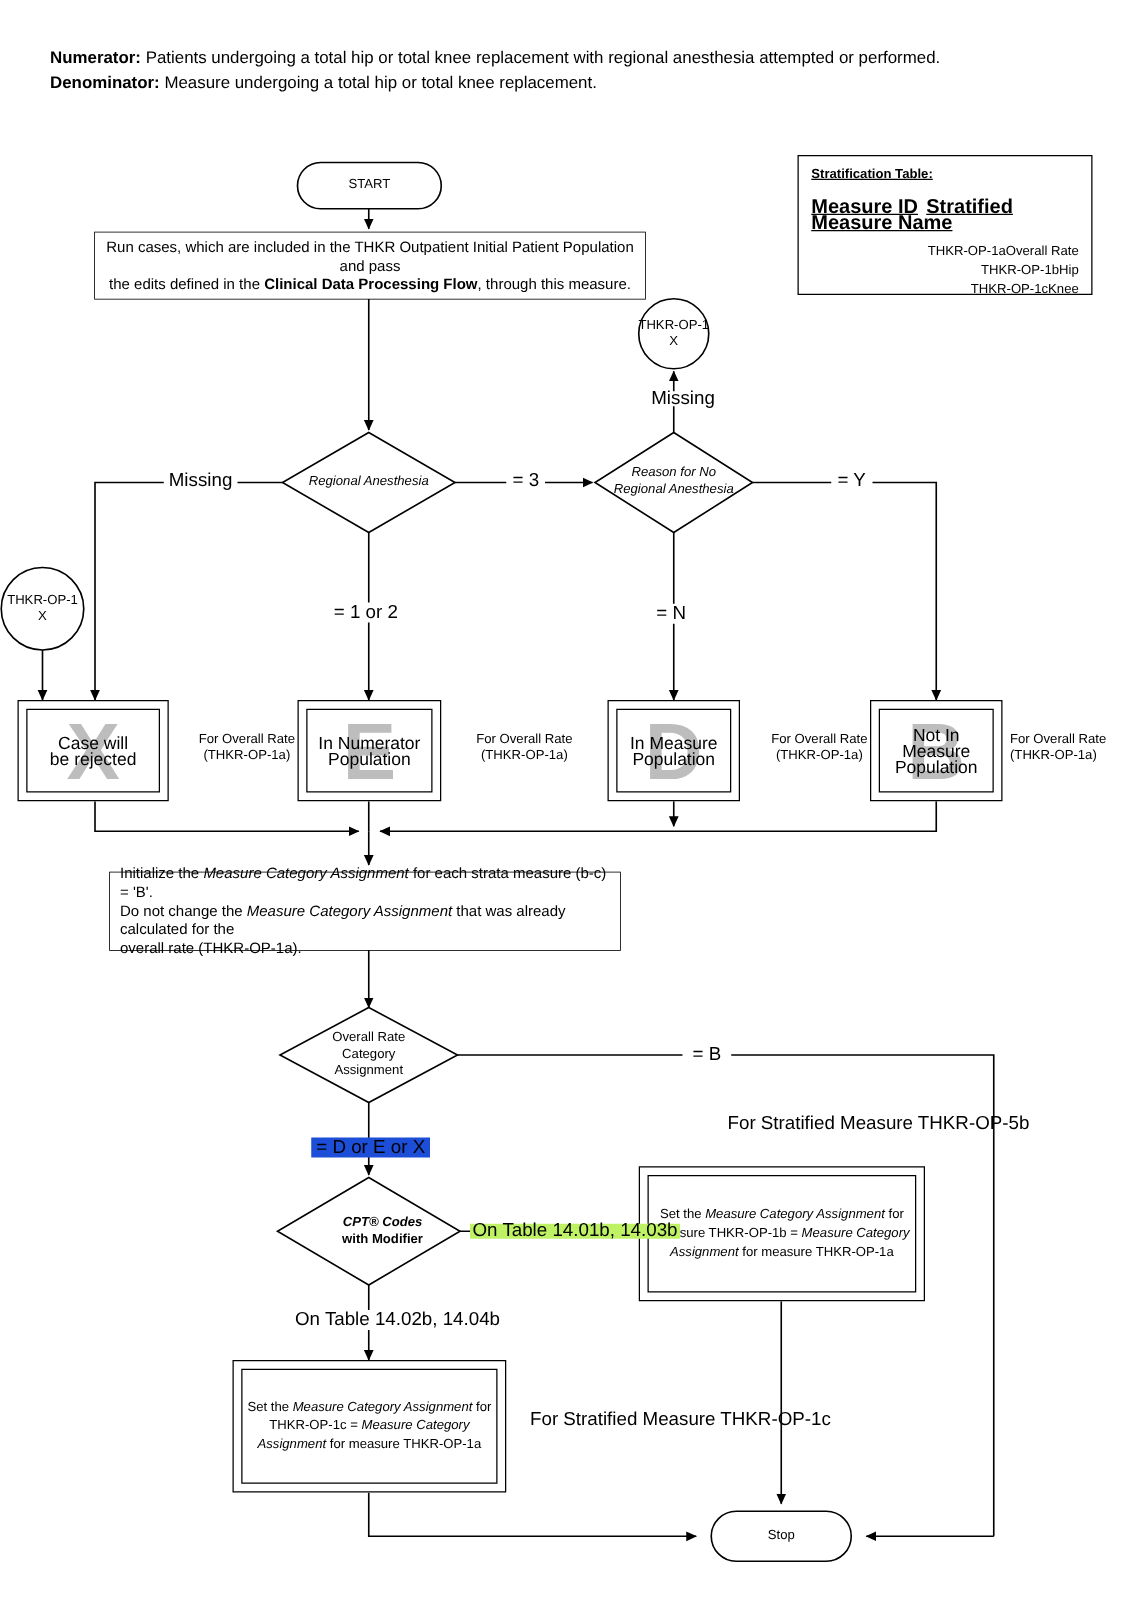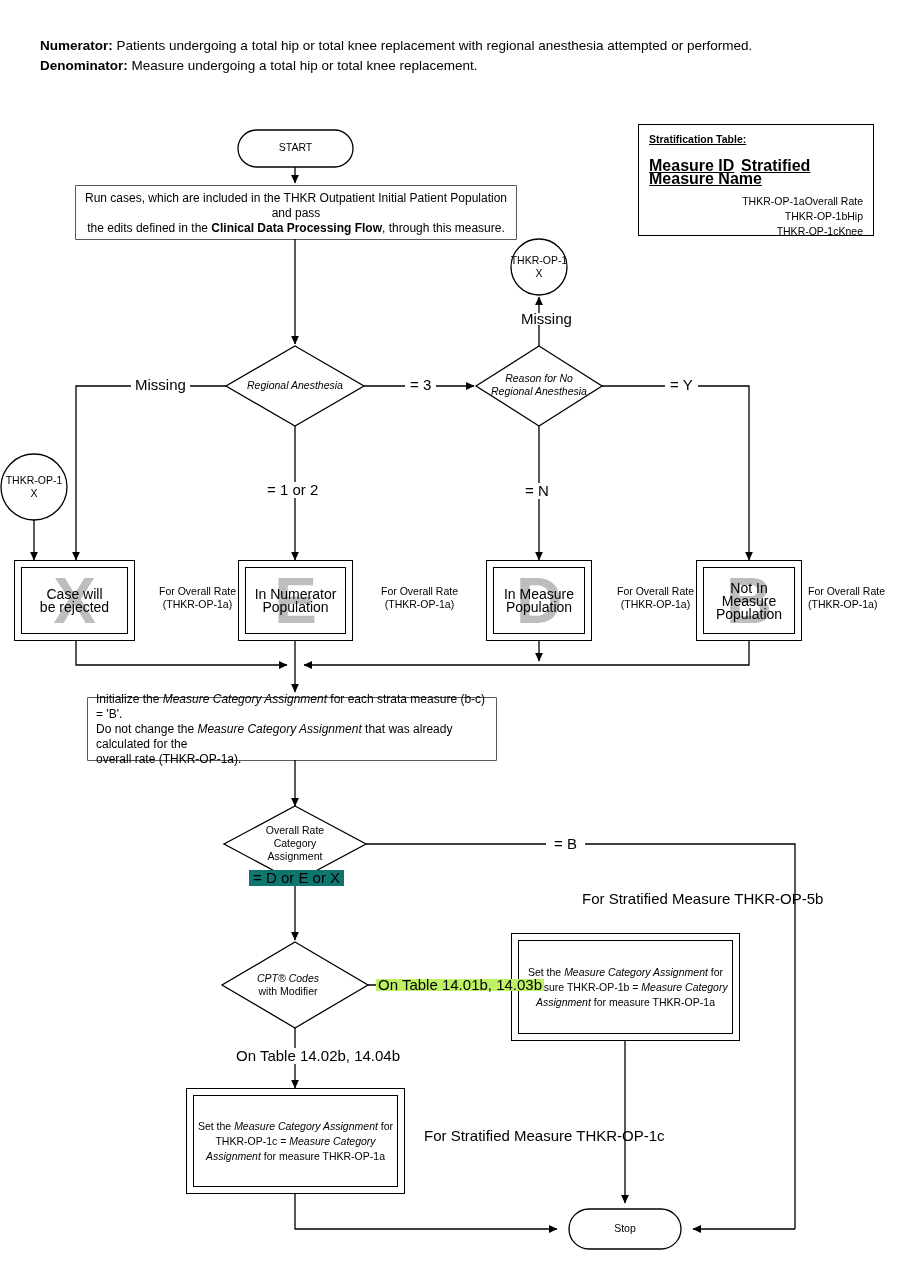--- a/index.html
+++ b/index.html
@@ -242,21 +242,21 @@
       <span>overall rate (THKR-OP-1a).</span>
     </div>
   </div>
 
   <div class="nodetext" style="left:234px;top:824px;width:122px;">
     <span>Overall Rate</span><br>
     <span>Category</span><br>
     <span>Assignment</span>
   </div>
 
-  <div class="nodetext" style="left:226px;top:972px;width:124px;">
+  <div class="nodetext" style="left:244px;top:972px;width:124px;font-weight:bold;">
     <span class="it" style="position:static;font-style:italic;">CPT® Codes</span><br>
     <span>with Modifier</span>
   </div>
 
   <div class="dblbox" style="left:511px;top:933px;width:229px;height:108px;">
     <div class="inner2"></div>
     <div class="tx">
       <span>Set the </span><i>Measure Category  Assignment</i><span> for</span><br>
       <span>measure THKR-OP-1b = </span><i>Measure Category</i><br>
       <i>Assignment</i><span> for measure  THKR-OP-1a</span>
@@ -277,17 +277,17 @@
   <div class="lbl" style="left:582px;top:893px;">For Stratified Measure THKR-OP-5b</div>
   <div class="lbl" style="left:424px;top:1130px;">For Stratified Measure THKR-OP-1c</div>
 
   <div class="lbl" style="left:131px;top:379px;background:#fff;padding:0 4px;">Missing</div>
   <div class="lbl" style="left:518px;top:313px;background:#fff;padding:0 3px;">Missing</div>
   <div class="lbl" style="left:405px;top:379px;background:#fff;padding:0 5px;">= 3</div>
   <div class="lbl" style="left:665px;top:379px;background:#fff;padding:0 5px;">= Y</div>
   <div class="lbl" style="left:521px;top:483px;background:#fff;padding:2px 4px;">= N</div>
   <div class="lbl" style="left:263px;top:482px;background:#fff;padding:2px 4px;">= 1 or 2</div>
   <div class="lbl" style="left:546px;top:838px;background:#fff;padding:0 8px;">= B</div>
-  <div class="lbl" style="left:249px;top:870px;background:#0f766e;padding:2px 4px;">= D or  E or X</div>
+  <div class="lbl" style="left:249px;top:910px;background:#1d4ed8;padding:2px 4px;">= D or  E or X</div>
   <div class="lbl" style="left:376px;top:979px;background:#bef264;padding:0 2px;">On Table 14.01b, 14.03b</div>
   <div class="lbl" style="left:232px;top:1048px;background:#fff;padding:2px 4px;">On Table 14.02b, 14.04b</div>
 
 </div>
 
 </body></html>

